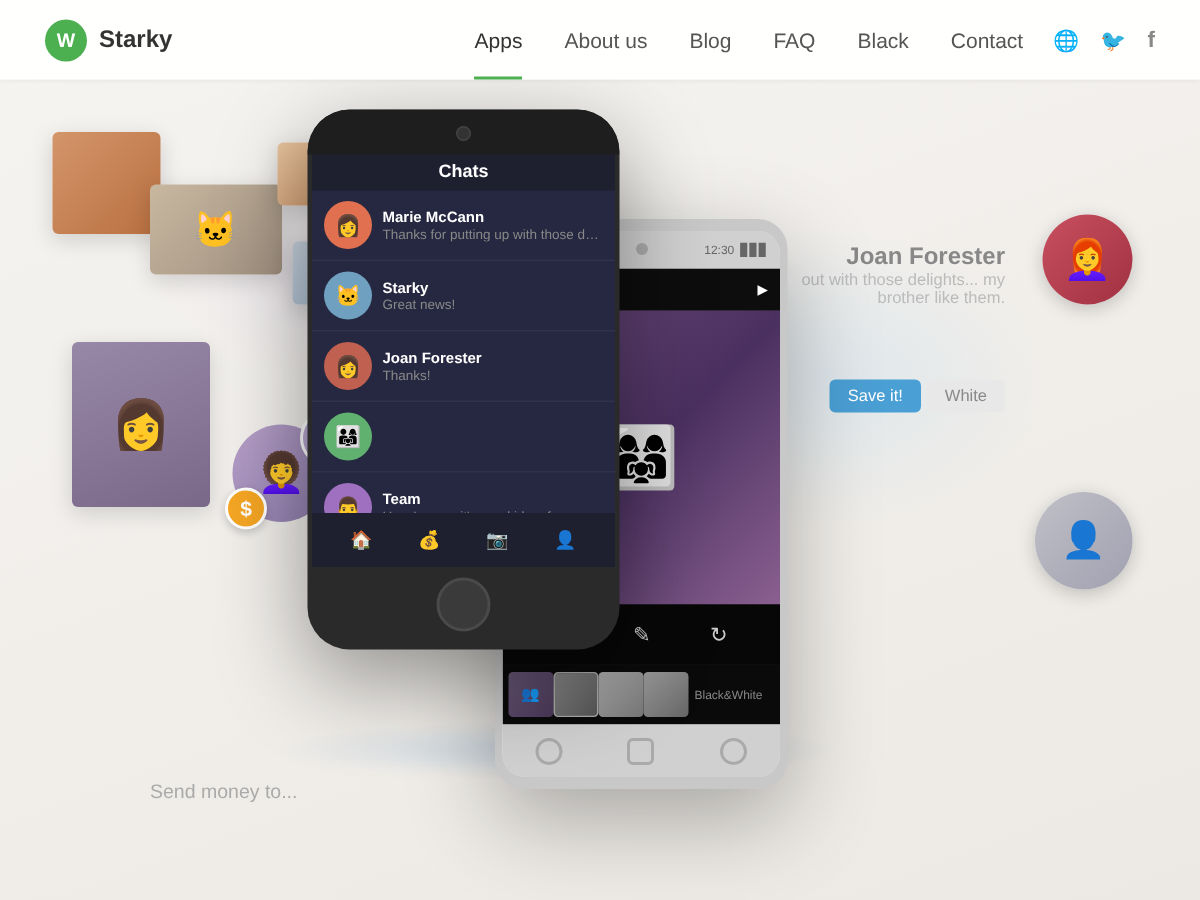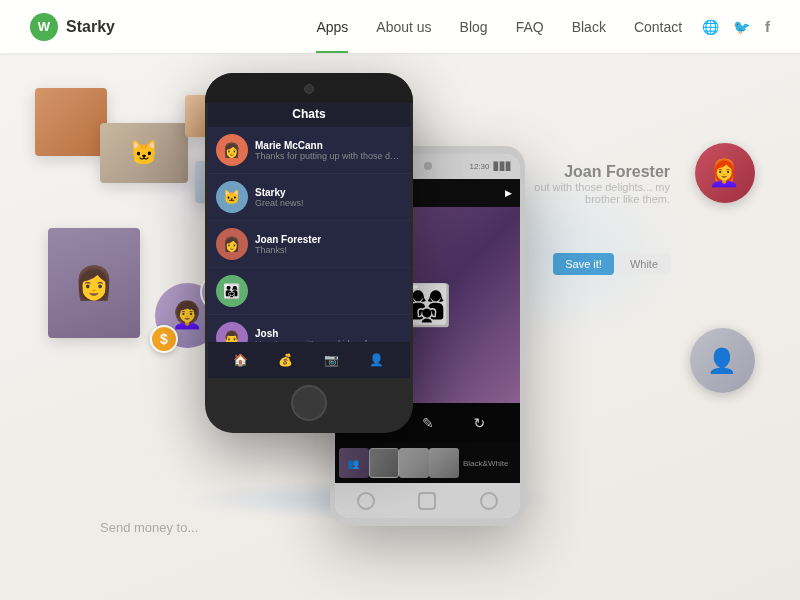--- a/index.html
+++ b/index.html
@@ -558,21 +558,21 @@
             <div class="chat-name">Joan Forester</div>
             <div class="chat-msg">Thanks!</div>
           </div>
         </div>
         <div class="chat-item">
           <div class="chat-avatar" style="background:#60b070;display:flex;align-items:center;justify-content:center;font-size:14px;">👨‍👩‍👧</div>
         </div>
         <div class="chat-item">
           <div class="chat-avatar" style="background:#a070c0;display:flex;align-items:center;justify-content:center;font-size:14px;">👨</div>
           <div class="chat-info">
-            <div class="chat-name">Josh</div>
+            <div class="chat-name">Team</div>
             <div class="chat-msg">Hey, I guess it's good idea, for now...</div>
           </div>
         </div>
         <div class="chat-item">
           <div class="chat-avatar" style="background:#50a0b0;display:flex;align-items:center;justify-content:center;font-size:11px;color:white;font-weight:bold;">W</div>
           <div class="chat-info">
             <div class="chat-name">Team WinApp</div>
 
           </div>
         </div>

